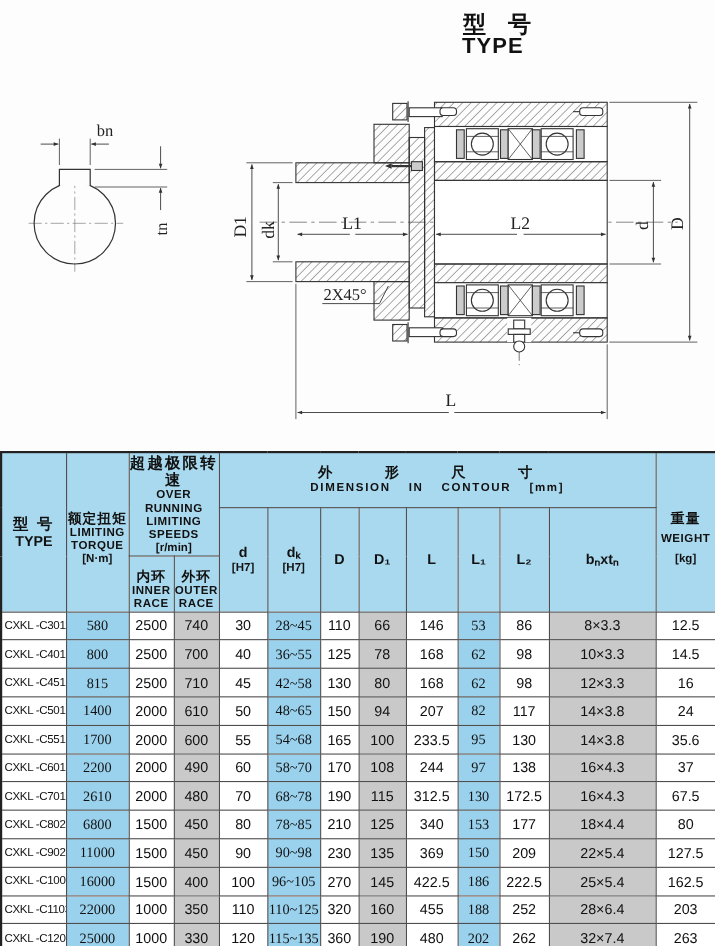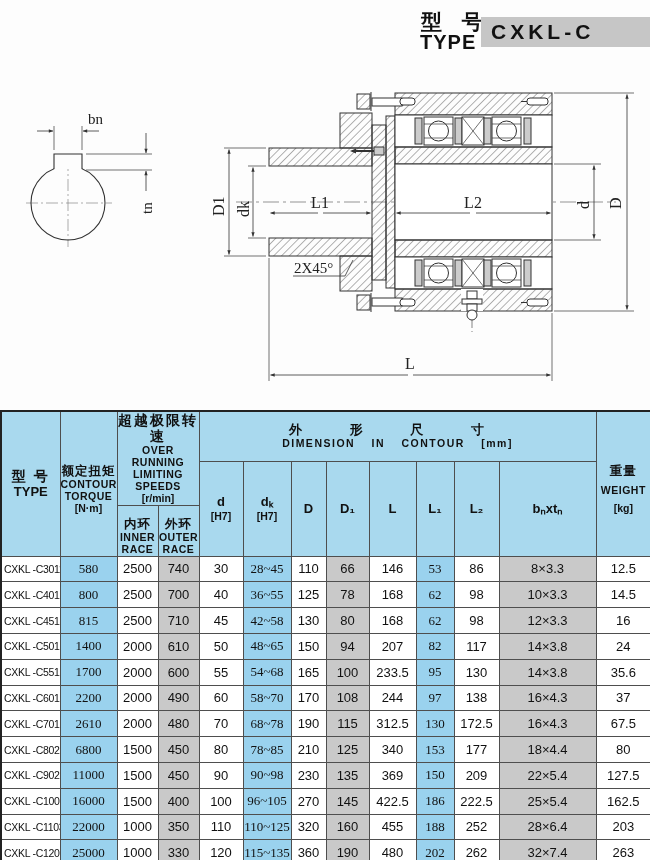--- a/index.html
+++ b/index.html
@@ -214,23 +214,20 @@
       <text x="410" y="369" font-size="16" text-anchor="middle" stroke="none" fill="#222">L</text>
 
       <text x="294" y="273" font-size="15" stroke="none" fill="#222">2X45°</text>
       <line x1="293" y1="276" x2="345" y2="276" stroke-width="0.8"></line>
       <line x1="345" y1="276" x2="353" y2="260" stroke-width="0.8"></line>
     </g>
   </svg>
 
   <div class="title-zh">型 号</div>
   <div class="title-en">TYPE</div>
-  <div class="type-box">
-    <span>CXKL-C</span>
-  </div>
 </div>
 
 <table class="spec">
   <colgroup>
     <col style="width:59px">
       <col style="width:57px">
       <col style="width:41px">
       <col style="width:41px">
     <col style="width:44px">
       <col style="width:48px">
@@ -243,21 +240,21 @@
     <col style="width:55px">
   </colgroup>
   <thead>
     <tr class="hr1">
       <th rowspan="3">
         <div class="zh-big">型 号</div>
         <div class="sub-lab">TYPE</div>
       </th>
       <th rowspan="3">
         <div class="zh-med">额定扭矩</div>
-        <div class="en-sm">CONTOUR</div>
+        <div class="en-sm">LIMITING</div>
         <div class="en-sm">TORQUE</div>
         <div class="unit">[N·m]</div>
       </th>
       <th colspan="2" rowspan="2">
         <div class="zh-big">超越极限转速</div>
         <div class="en-sm">OVER RUNNING</div>
         <div class="en-sm">LIMITING SPEEDS</div>
         <div class="unit">[r/min]</div>
       </th>
       <th colspan="8">

